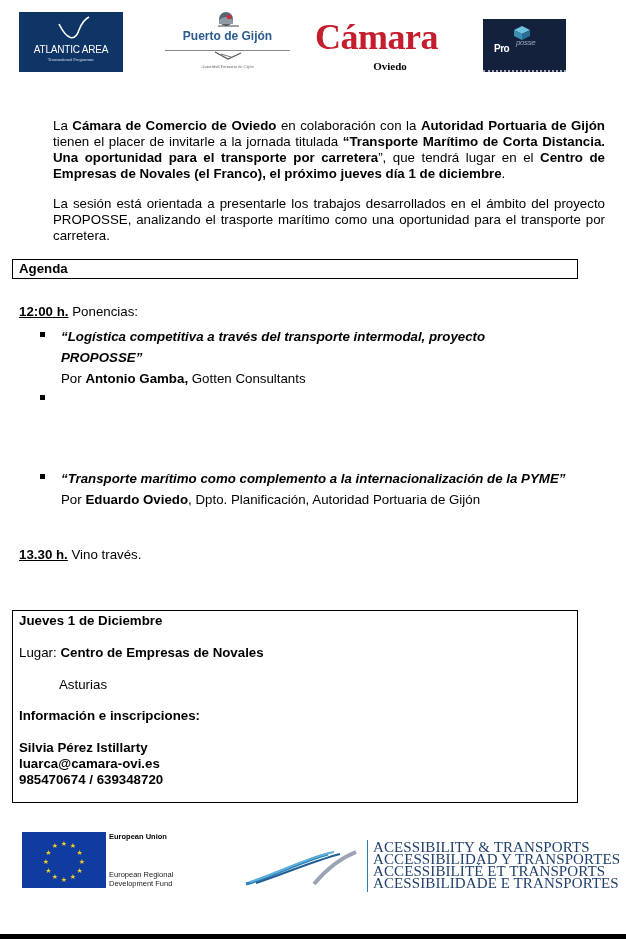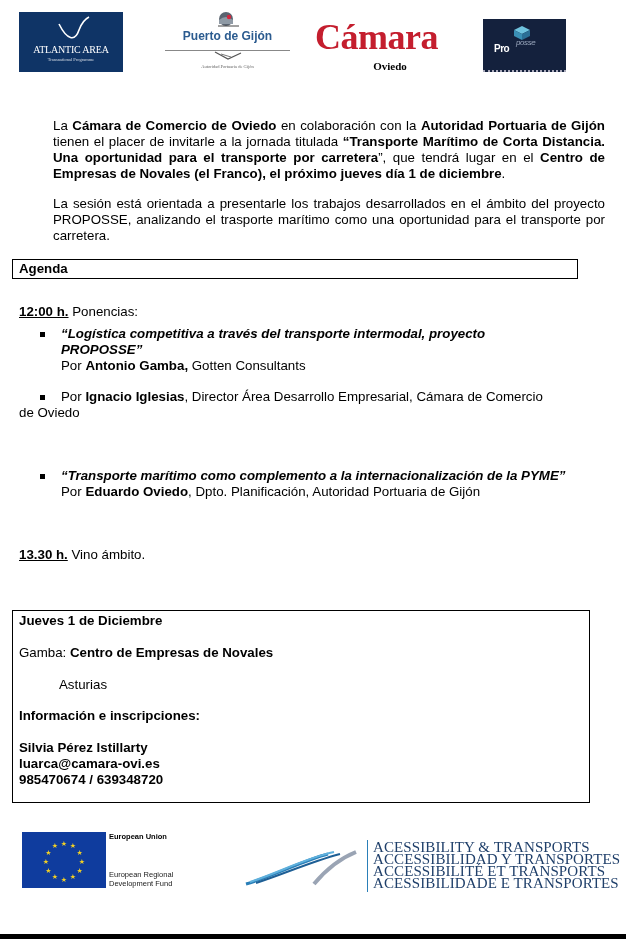--- a/index.html
+++ b/index.html
@@ -3,21 +3,21 @@
 <meta charset="utf-8">
 <style>
   html, body { margin: 0; padding: 0; background: #ffffff; }
   body { width: 626px; height: 939px; position: relative; overflow: hidden;
          font-family: "Liberation Sans", sans-serif; color: #000; font-size: 13.3px; }
 
   .logo { position: absolute; }
   #logo-atlantic { left: 19px; top: 12px; width: 104px; height: 60px; background: #0f3466;
                    color: #fff; text-align: center; }
   #logo-atlantic .swash { position: absolute; left: 38px; top: 4px; width: 34px; height: 28px; }
-  #logo-atlantic .t1 { position: absolute; left: 0; right: 0; top: 32px; font-family: Liberation Serif, serif; font-size: 10px; letter-spacing: -0.2px; text-align: center; }
+  #logo-atlantic .t1 { position: absolute; left: 0; right: 0; top: 32px; font-family: Liberation Sans, sans-serif; font-size: 10px; letter-spacing: -0.2px; text-align: center; }
   #logo-atlantic .t2 { position: absolute; left: 0; right: 0; top: 45px; font-family: "Liberation Serif", serif; font-size: 4.5px; opacity: .8; }
 
   #logo-gijon { left: 165px; top: 8px; width: 125px; height: 66px; text-align: center; }
   #logo-gijon .emblem { position: absolute; left: 50px; top: 2px; width: 26px; height: 18px; }
   #logo-gijon .name { position: absolute; left: 0; right: 0; top: 21px; color: #2b5b8f; font-weight: bold; font-size: 12px; }
   #logo-gijon .rule { position: absolute; left: 0; right: 0; top: 42px; height: 1px; background: #888; }
   #logo-gijon .hands { position: absolute; left: 48px; top: 43px; width: 30px; height: 10px; }
   #logo-gijon .sub { position: absolute; left: 0; right: 0; top: 56px; font-size: 4.5px; color: #666; font-family: "Liberation Serif", serif; }
 
   #logo-camara { left: 315px; top: 22px; width: 150px; height: 56px; }
@@ -36,30 +36,30 @@
   #session { top: 196px; }
 
   .boxhead { position: absolute; left: 12px; width: 564px; height: 18px; border: 1.5px solid #000; }
   .boxhead span { position: absolute; left: 6px; top: 1px; font-weight: bold; }
   #agenda-box { top: 259px; }
 
   .time { font-weight: bold; text-decoration: underline; }
   #slot1 { position: absolute; left: 19px; top: 304px; }
   #slot2 { position: absolute; left: 19px; top: 547px; }
 
-  .talk { position: absolute; left: 40px; width: 530px; line-height: 16px; }
+  .talk { position: absolute; left: 40px; width: 530px; line-height: 21px; }
   .talk .bullet { position: absolute; left: 0; top: 6px; width: 5px; height: 5px; background: #000; }
   .talk .title { display: block; padding-left: 21px; font-weight: bold; font-style: italic; }
   .talk .by { display: block; padding-left: 21px; }
   #talk1 { top: 326px; }
   #talk2 { top: 389px; }
   #talk3 { top: 468px; }
   #talk2 .byline { position: relative; left: -21px; display: block; text-indent: 42px; width: 540px; }
 
-  #info-box { position: absolute; left: 12px; top: 610px; width: 564px; height: 191px; border: 1.5px solid #000; padding-left: 12px; }
+  #info-box { position: absolute; left: 12px; top: 610px; width: 564px; height: 191px; border: 1.5px solid #000; }
   #info-box .line { position: absolute; left: 6px; line-height: 16px; }
   .b { font-weight: bold; }
 
   #eu-flag { position: absolute; left: 22px; top: 832px; width: 84px; height: 56px; background: #0f3c9e; }
   #eu-flag svg { position: absolute; left: 0; top: 0; }
   #eu-text1 { position: absolute; left: 109px; top: 832px; font-size: 7.5px; font-weight: bold; }
   #eu-text2 { position: absolute; left: 109px; top: 870px; font-size: 7.5px; line-height: 9px; color: #222; }
 
   #acc-waves { position: absolute; left: 244px; top: 846px; width: 116px; height: 40px; }
   #acc-divider { position: absolute; left: 367px; top: 840px; width: 1px; height: 52px; background: #2a7fb8; }
@@ -125,36 +125,35 @@
 </div>
 
 <div class="talk" id="talk1">
   <span class="bullet"></span>
   <span class="title">“Logística competitiva a través del transporte intermodal, proyecto PROPOSSE”</span>
   <span class="by"><span>Por </span><b>Antonio Gamba,</b><span> Gotten Consultants</span></span>
 </div>
 
 <div class="talk" id="talk2">
   <span class="bullet"></span>
-  <span class="byline"><span>Por </span><b>Ignacio Iglesias</b><span>, Director Área Desarrollo Empresarial, Cámara de Comercio de Oviedo</span></span>
 </div>
 
 <div class="talk" id="talk3">
   <span class="bullet"></span>
   <span class="title">“Transporte marítimo como complemento a la internacionalización de la PYME”</span>
   <span class="by"><span>Por </span><b>Eduardo Oviedo</b><span>, Dpto. Planificación, Autoridad Portuaria de Gijón</span></span>
 </div>
 
 <div id="slot2">
-  <span class="time">13.30 h.</span><span> Vino ámbito.</span>
+  <span class="time">13.30 h.</span><span> Vino través.</span>
 </div>
 
 <div id="info-box">
   <div class="line b" style="top:2px">Jueves 1 de Diciembre</div>
-  <div class="line" style="top:34px"><span>Gamba: </span><b>Centro de Empresas de Novales</b></div>
+  <div class="line" style="top:34px"><span>Lugar: </span><b>Centro de Empresas de Novales</b></div>
   <div class="line" style="top:66px; left:46px">Asturias</div>
   <div class="line b" style="top:97px">Información e inscripciones:</div>
   <div class="line b" style="top:129px">Silvia Pérez Istillarty</div>
   <div class="line b" style="top:145px">luarca@camara-ovi.es</div>
   <div class="line b" style="top:161px">985470674 / 639348720</div>
 </div>
 
 <div id="eu-flag">
   <svg width="84" height="56" viewBox="0 0 84 56" id="eu-stars">
       <text x="42" y="12" fill="#f2d024" font-size="7" text-anchor="middle" dominant-baseline="middle">★</text>

